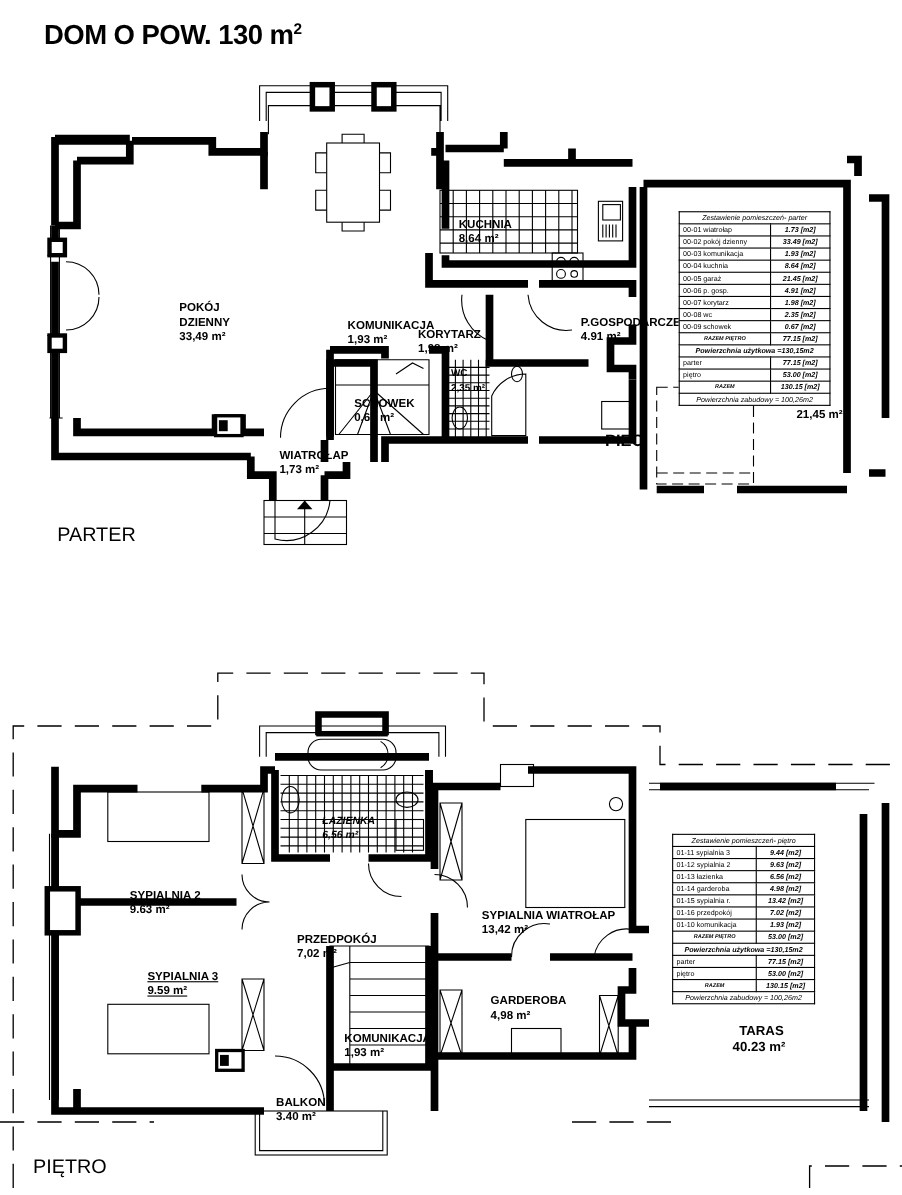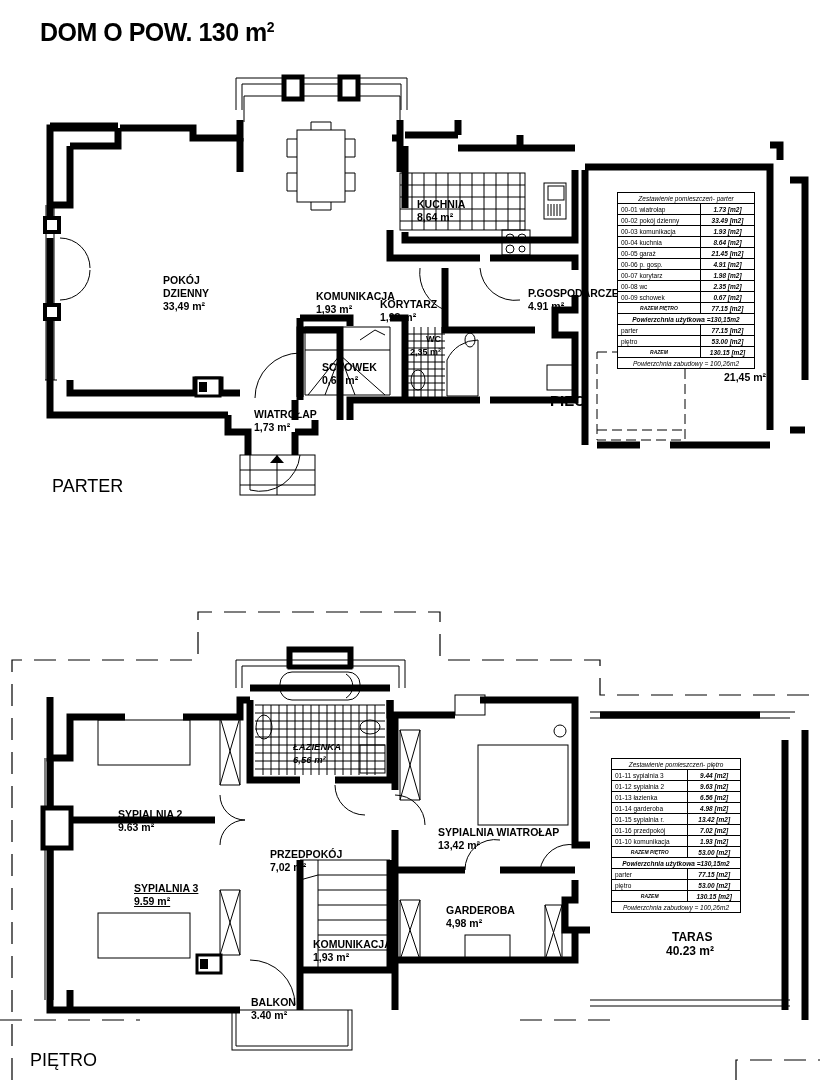--- a/index.html
+++ b/index.html
@@ -171,21 +171,21 @@
     <div>1,98 m²</div>
 </div>
 <div class="room" style="left:316px;top:290px;">
   <div>KOMUNIKACJA</div>
     <div>1,93 m²</div>
 </div>
 <div class="room" style="left:490px;top:287px;margin-left:38px;">
   <div>P.GOSPODARCZE</div>
     <div>4.91 m²</div>
 </div>
-<div class="room" style="left:410px;top:333px;font-size:9px;text-align:right;">
+<div class="room" style="left:410px;top:333px;font-size:9px;">
   <div>WC</div>
     <div>2,35 m²</div>
 </div>
 <div class="room" style="left:322px;top:361px;">
   <div>SCHOWEK</div>
     <div>0,67 m²</div>
 </div>
 <div class="room" style="left:254px;top:408px;">
   <div>WIATROŁAP</div>
     <div>1,73 m²</div>

